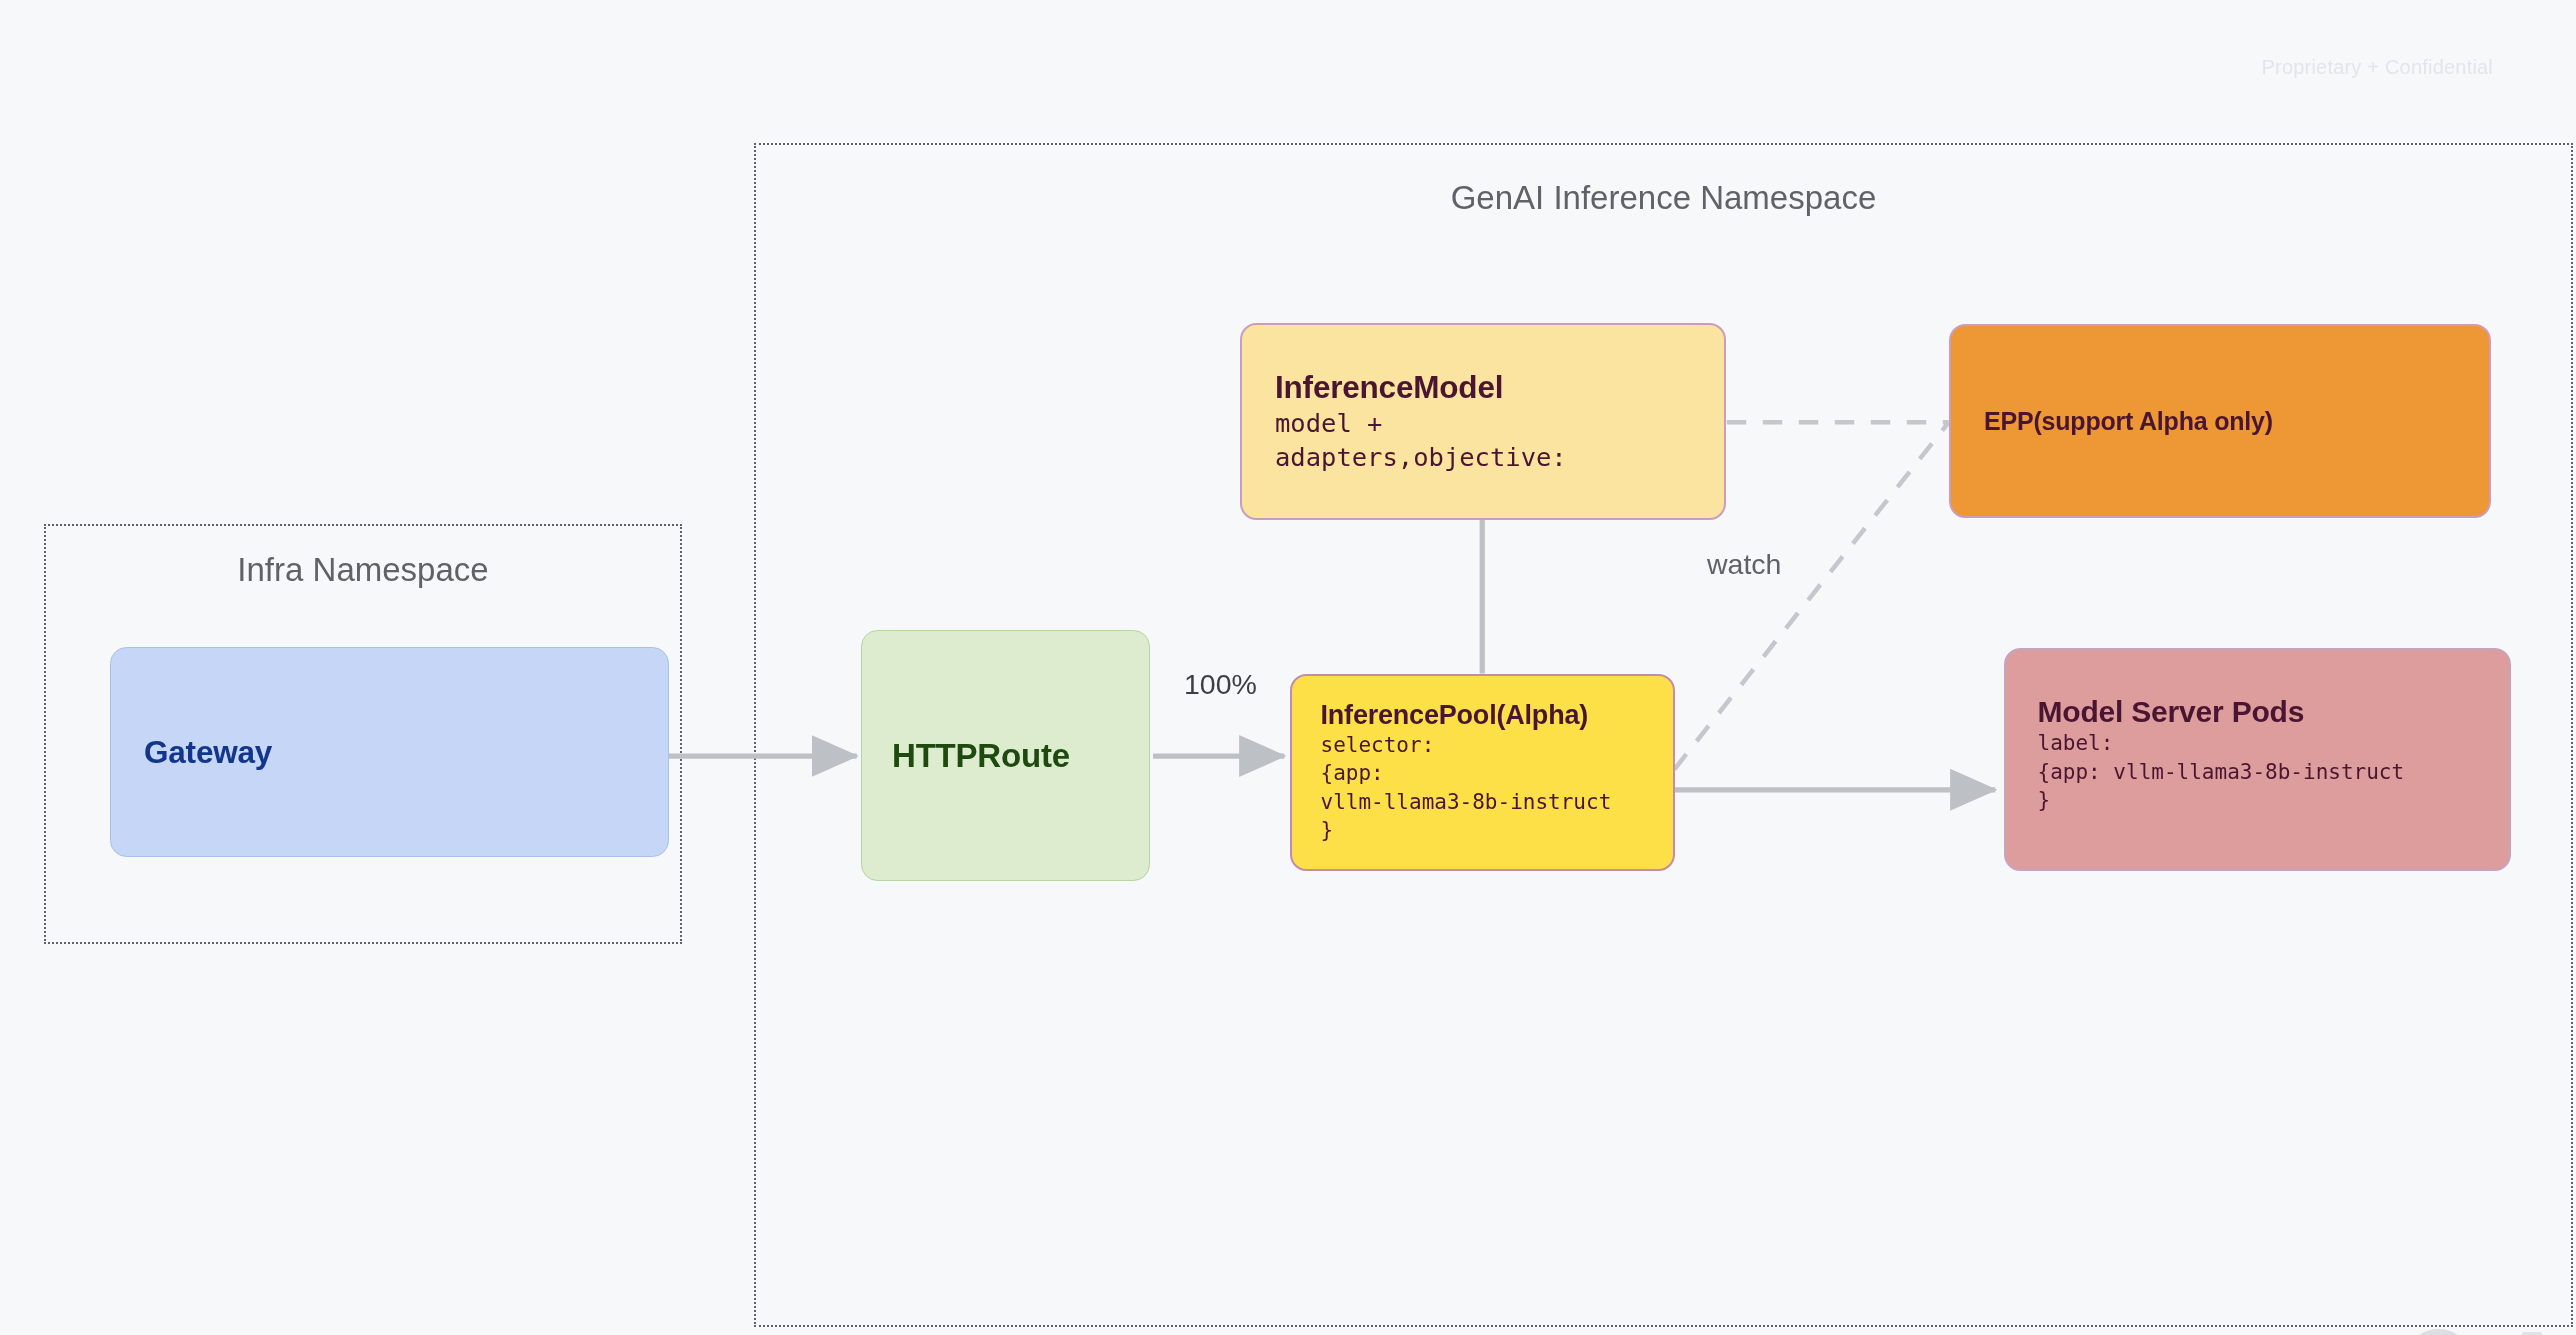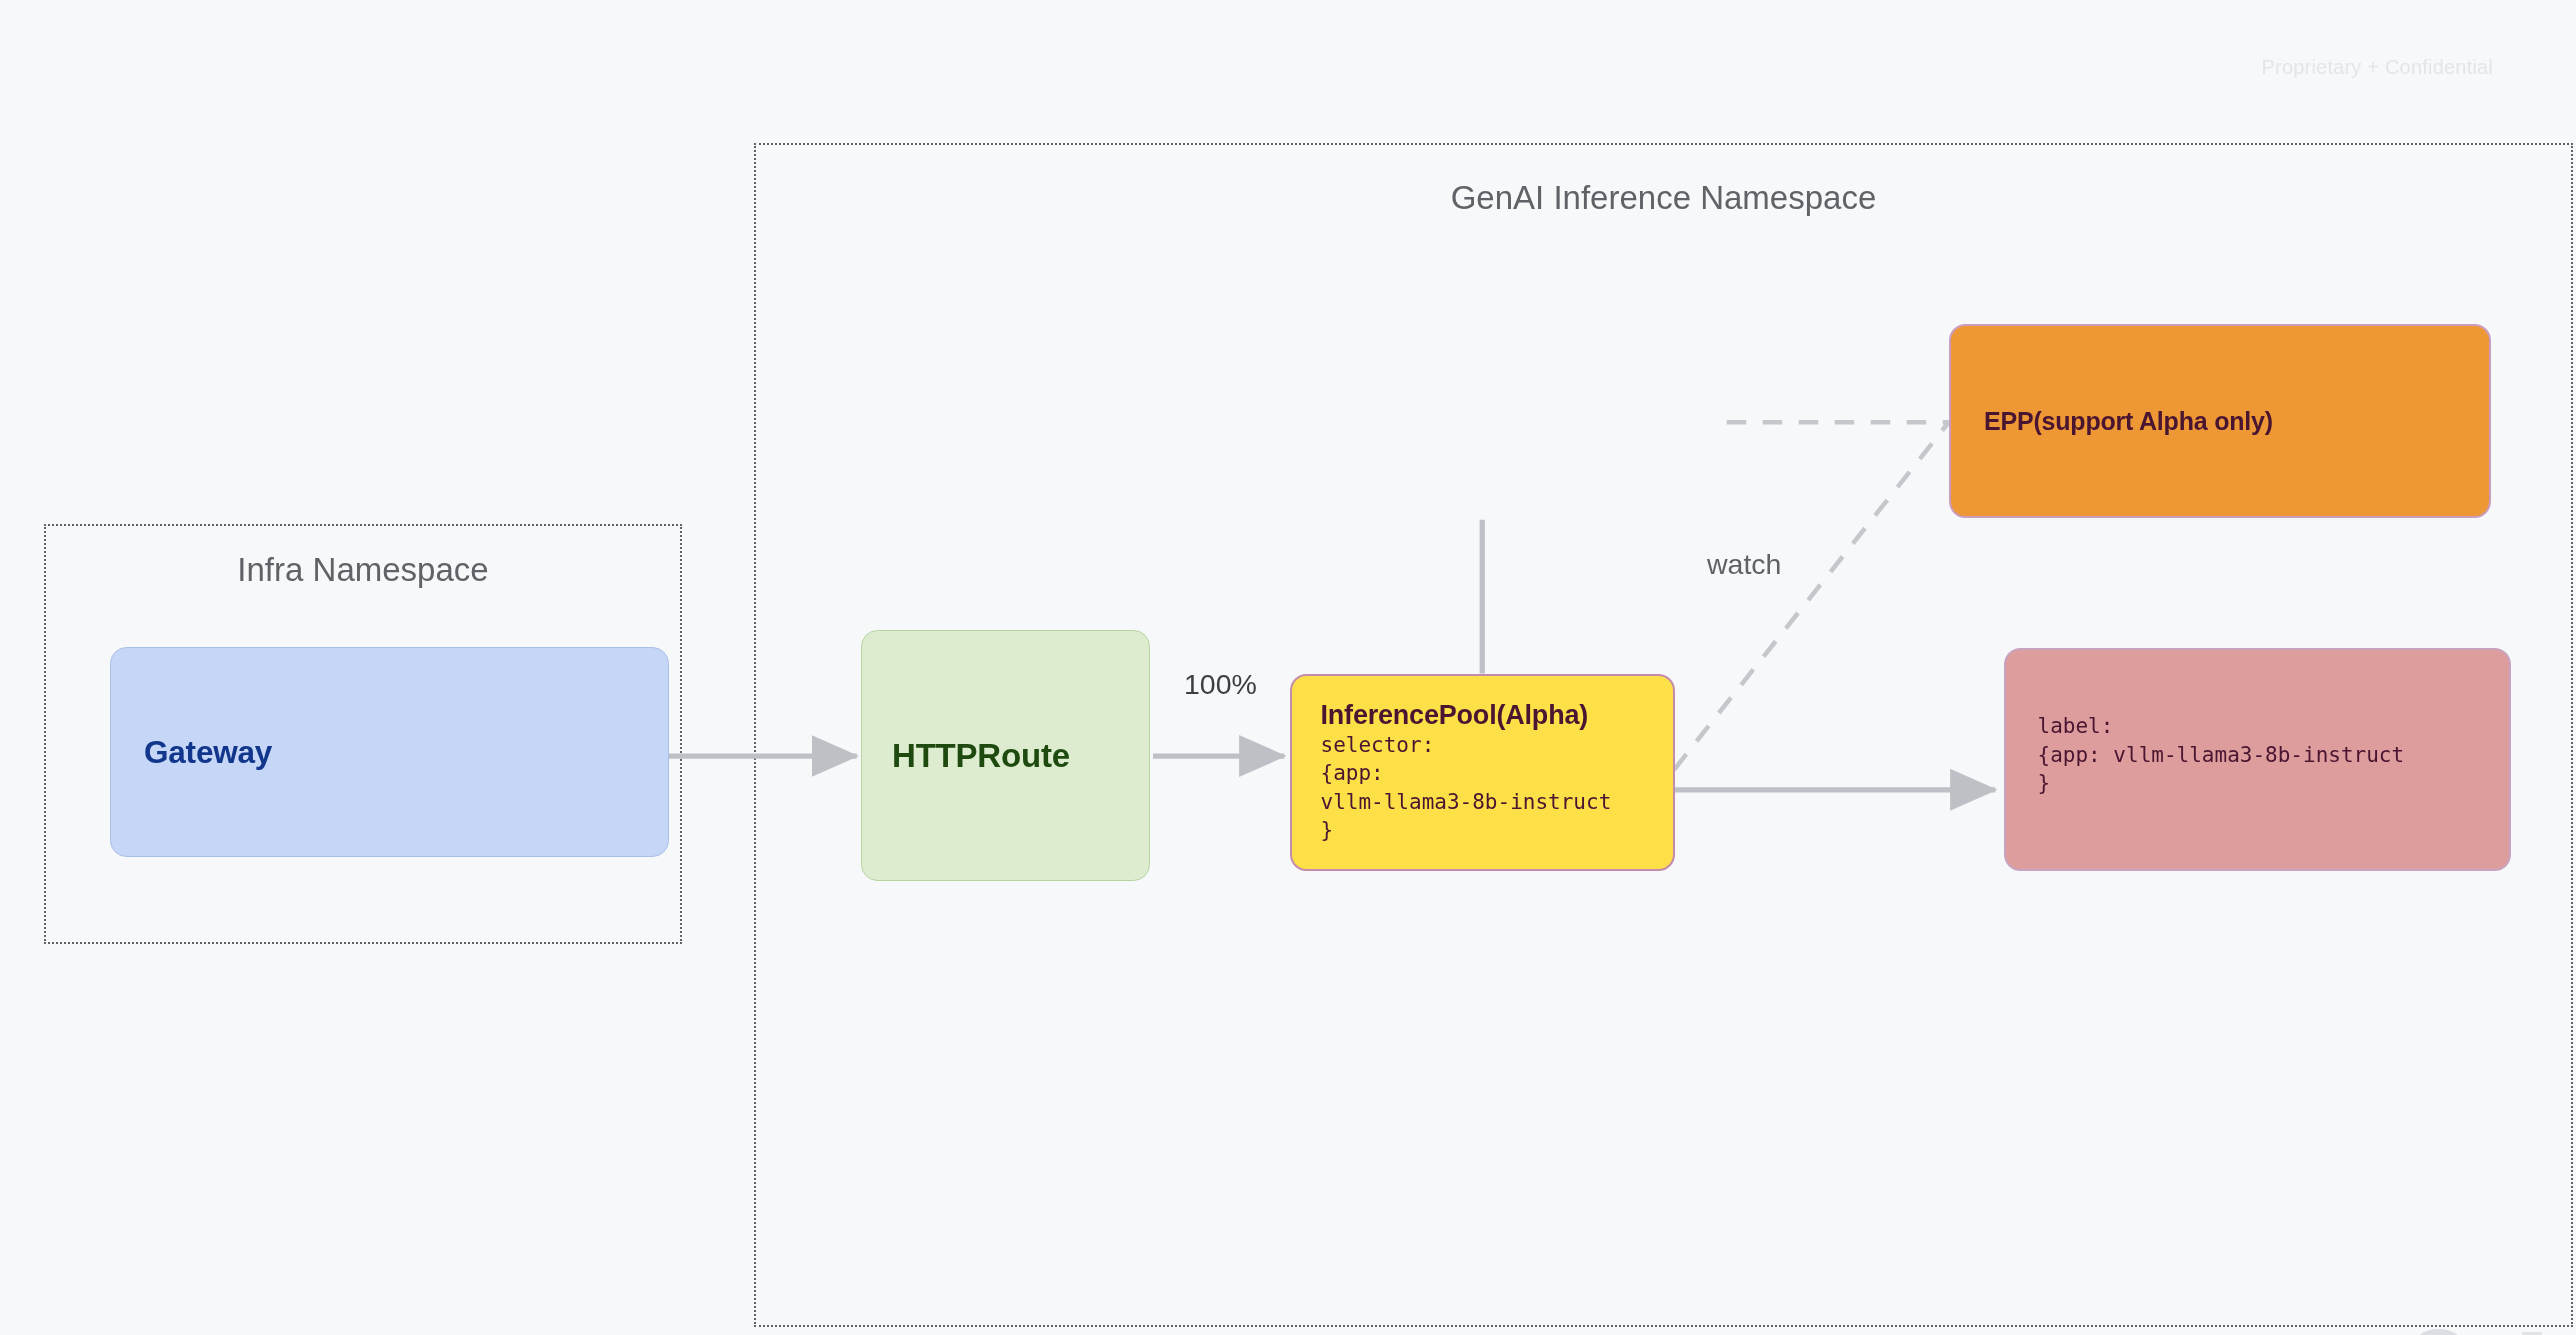--- a/index.html
+++ b/index.html
@@ -176,39 +176,47 @@
       <div class="node-title">Gateway</div>
     </div>
   </div>
 
   <div class="node" id="httproute" style="left:861px; top:630px; width:289px; height:251px;">
     <div class="node-inner" style="top:50%; transform:translateY(-50%); padding:0 30px;">
       <div class="node-title">HTTPRoute</div>
     </div>
   </div>
 
+  <div class="node" id="inferencemodel" style="left:1240px; top:323px; width:486px; height:197px;">
+    <div class="node-inner" style="top:50%; transform:translateY(-50%);">
+      <div class="node-title">InferenceModel</div>
+      <div class="node-sub">model +
+adapters,objective:</div>
+    </div>
+  </div>
 
   <div class="node" id="inferencepool" style="left:1290px; top:674px; width:385px; height:197px;">
     <div class="node-inner" style="top:50%; transform:translateY(-50%); padding:0 28.5px;">
       <div class="node-title">InferencePool(Alpha)</div>
       <div class="node-sub">selector:
 {app:
 vllm-llama3-8b-instruct
 }</div>
     </div>
   </div>
 
   <div class="node" id="epp" style="left:1949px; top:324px; width:542px; height:194px;">
     <div class="node-inner" style="top:50%; transform:translateY(-50%);">
       <div class="node-title">EPP(support Alpha only)</div>
     </div>
   </div>
 
   <div class="node" id="modelserverpods" style="left:2004px; top:648px; width:507px; height:223px;">
     <div class="node-inner" style="top:48%; transform:translateY(-50%); padding:0 31.5px;">
+      <div class="node-title">Model Server Pods</div>
       <div class="node-sub">label:
 {app: vllm-llama3-8b-instruct
 }</div>
     </div>
   </div>
 
   <div class="bottom-sliver" style="left:2412px; top:1329px; width:53px; height:19.5px; opacity:0.55;"></div>
   <div class="bottom-sliver" style="left:2522px; top:1332px; width:19.5px; height:10.5px; opacity:0.45; border-radius:1.5px;"></div>
 
 </div>

